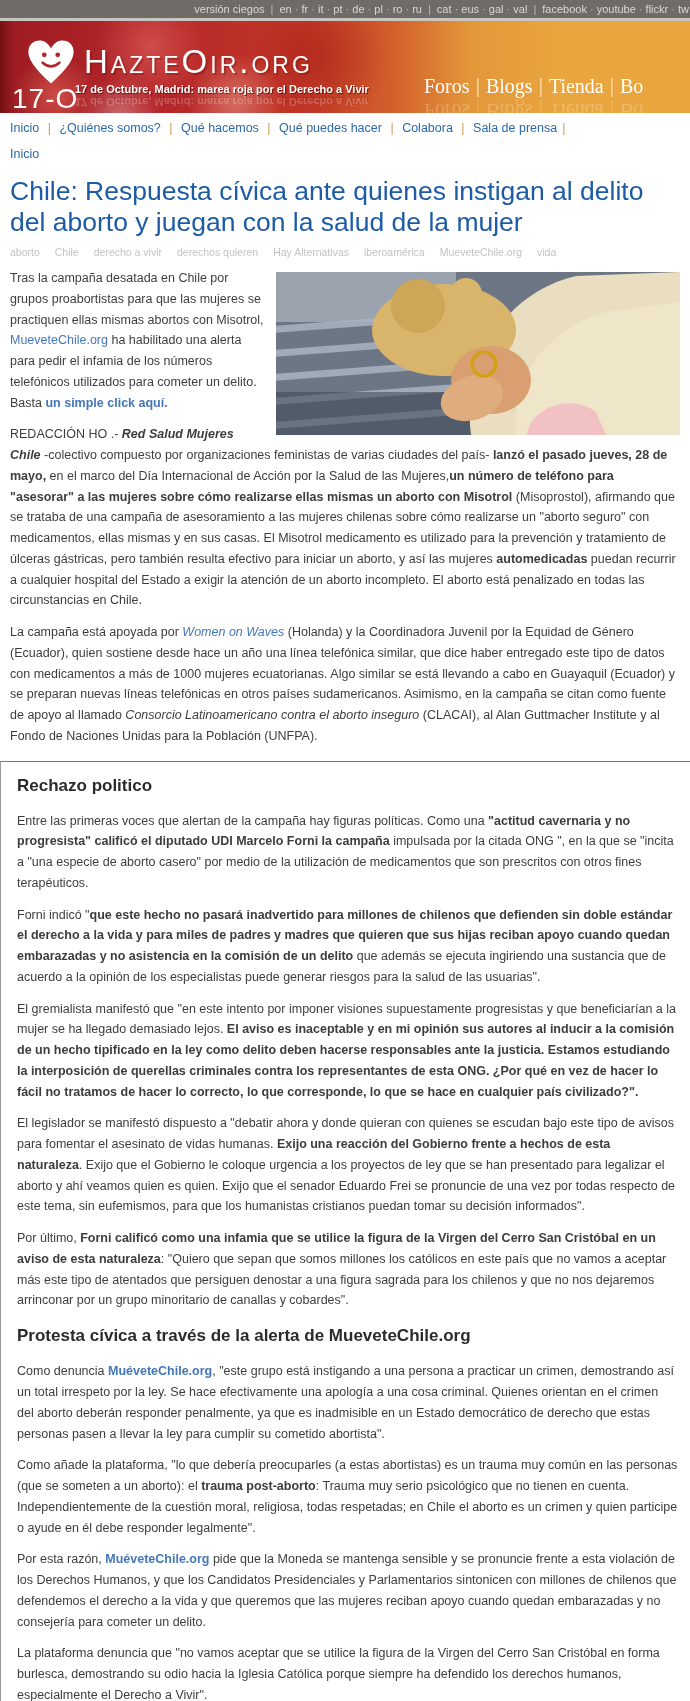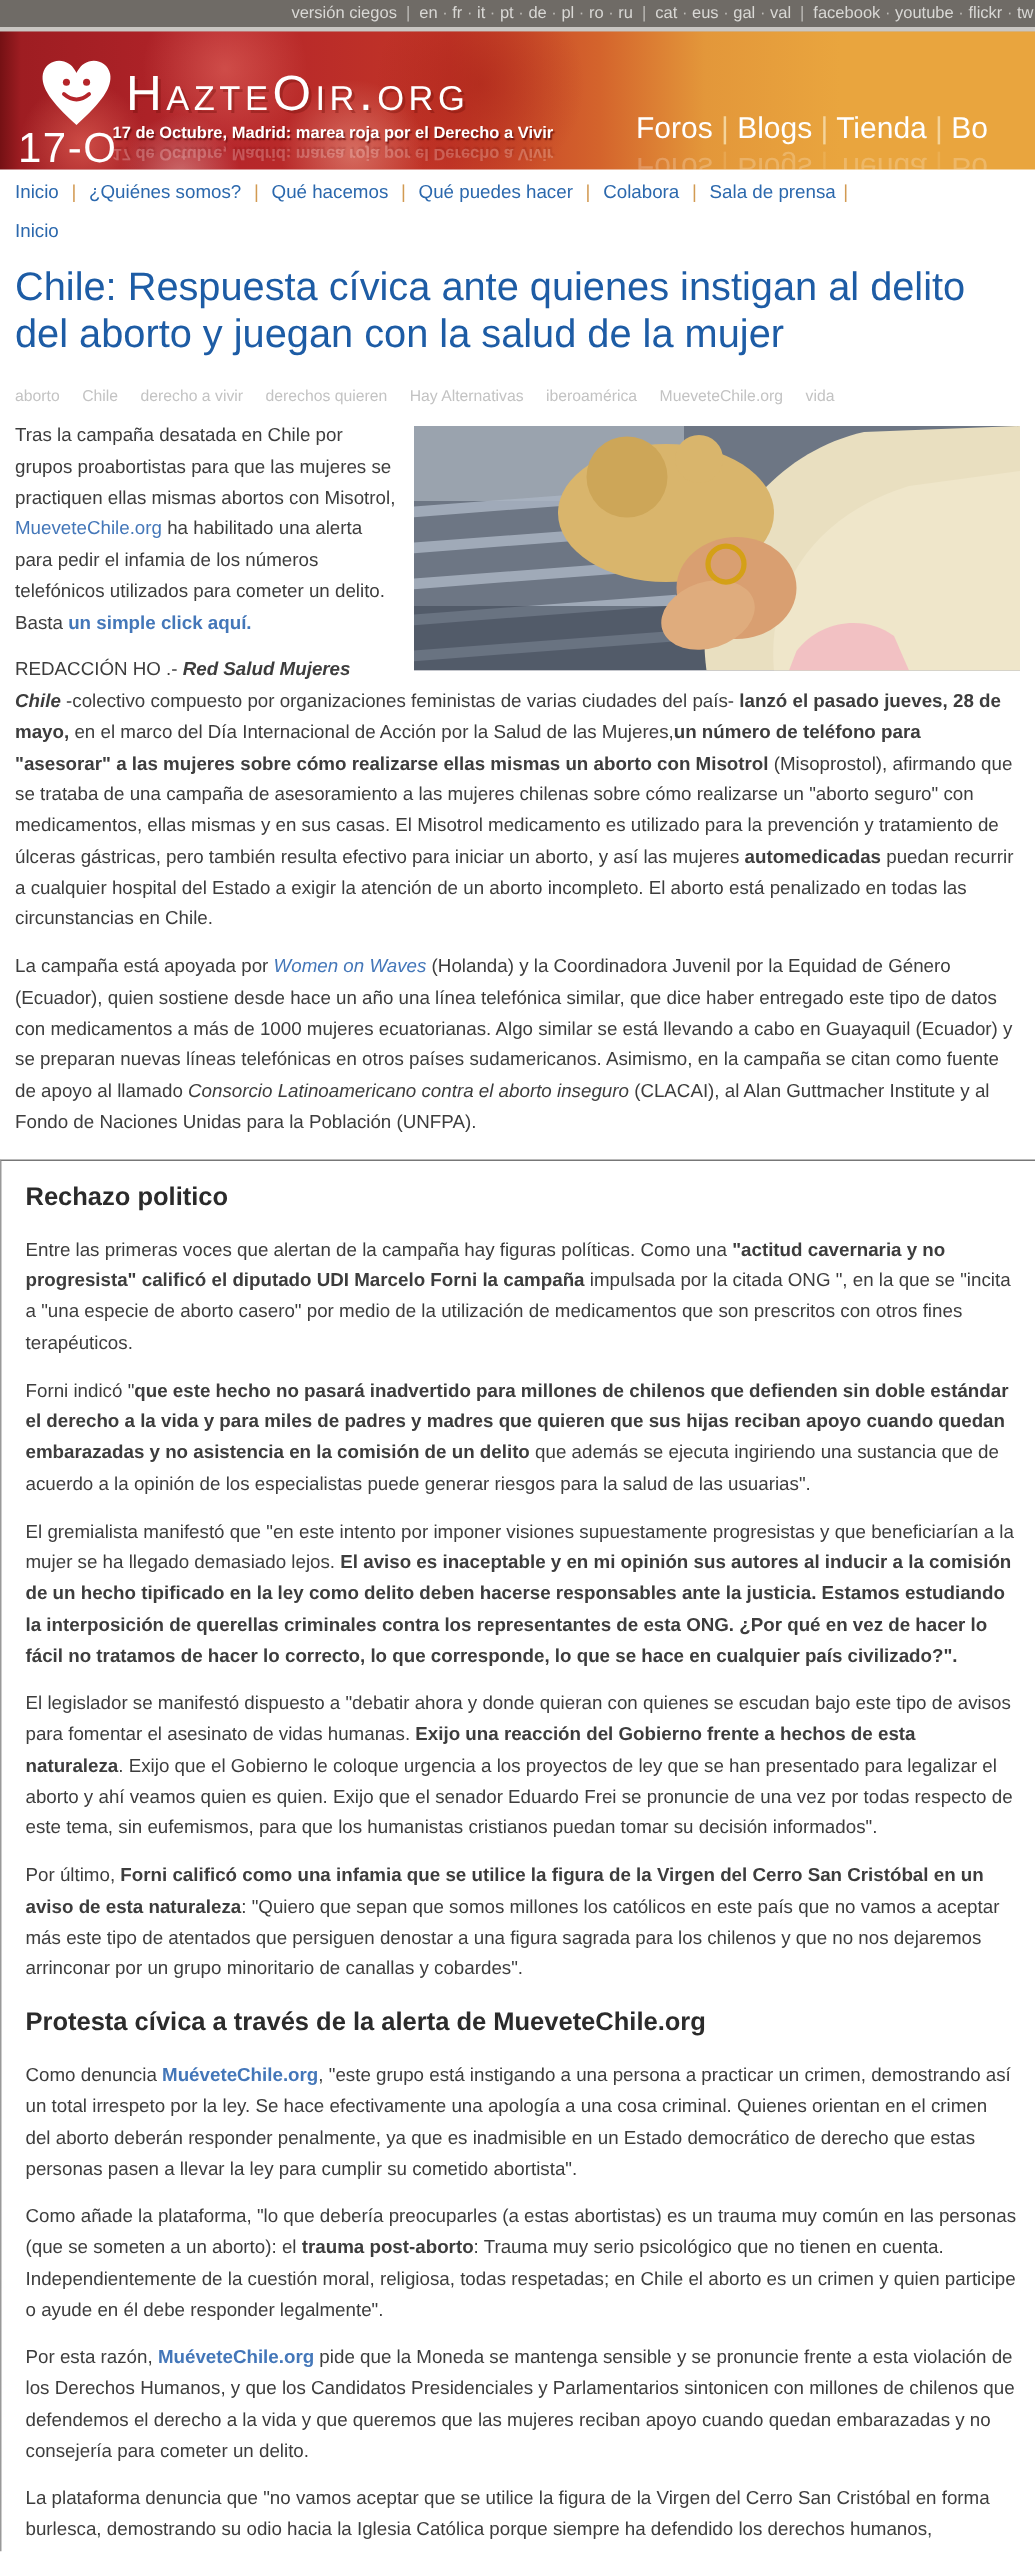--- a/index.html
+++ b/index.html
@@ -24,33 +24,33 @@
       linear-gradient(90deg,#751114 0px,#9e1d22 14px,#b5252a 150px,#c23627 300px,
                       #d4642c 400px,#e3973a 470px,#e9a53e 560px,#e9a53e 690px);}
   .heart{position:absolute;left:22px;top:12px;width:58px;height:56px;}
   .badge{position:absolute;left:12px;top:62px;font-size:28px;color:#fff;letter-spacing:1px;}
   .logo{position:absolute;left:84px;top:22px;font-size:33px;color:#fff;
         font-variant:small-caps;letter-spacing:3px;text-shadow:2px 2px 0 rgba(110,15,10,.35);}
   .tagline{position:absolute;left:75px;top:62px;font-size:11px;font-weight:bold;color:#fff;
            text-shadow:1px 1px 1px rgba(90,5,5,.8);white-space:nowrap;}
   .tagline.mirror{top:75px;}
   .hmenu{position:absolute;left:424px;top:54px;font-size:20px;color:#fff;white-space:nowrap;}
-  .hmenu .li-item{color:#fff;cursor:pointer;}
+  .hmenu .li-item{color:#fff;cursor:pointer;font-family:Liberation Serif, serif;}
   .hmenu .sep{color:#f5d49a;}
   .hmenu.mirror{top:78px;}
   .mirror{transform:scaleY(-1);opacity:.22;}
 
   
   .nav{padding:8px 10px 2px;font-size:12.5px;white-space:nowrap;}
   .nav .li-item{color:#2b68ad;cursor:pointer;}
   .nav .sep,.nav .trail{color:#d29a52;margin:0 5px;}
   .breadcrumb{padding:10px 10px 0;font-size:12.5px;color:#2b68ad;}
 
   
-  .title{margin:15px 10px 20px;font-size:26.5px;line-height:1.17;color:#1d5ca5;
+  .title{margin:15px 10px 8px;font-size:26.5px;line-height:1.17;color:#1d5ca5;
          font-weight:400;max-width:655px;}
   .tags{margin:4px 10px 10px;font-size:10.5px;color:#c3c3c3;}
   .tags .li-item{margin-right:15px;color:#c3c3c3;cursor:pointer;}
 
   
   .article{padding:0 10px;font-size:12.5px;line-height:1.66;color:#3d3d3d;}
   .photo{float:right;width:404px;height:163px;margin:4px 0 10px 12px;}
   p{margin:0 0 11px;}
   h3{font-size:17px;margin:2px 0 11px;color:#2b2b2b;}
   .box{border-top:1px solid #777;border-left:1px solid #999;margin:14px 0 0;

